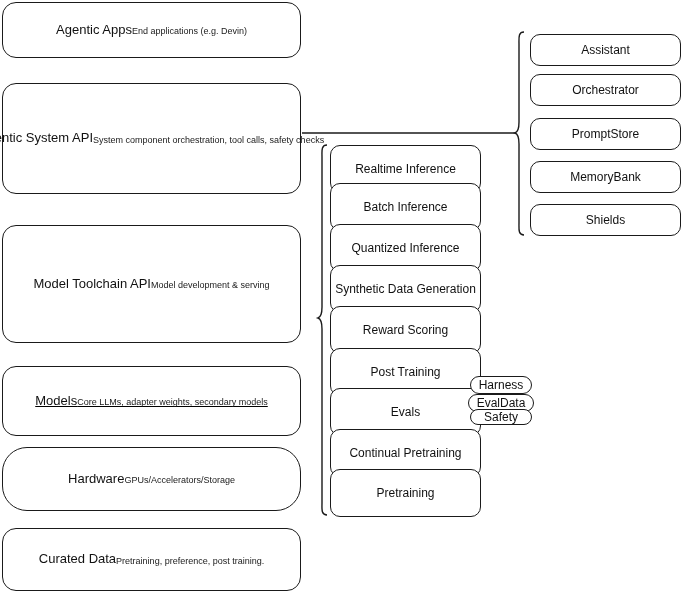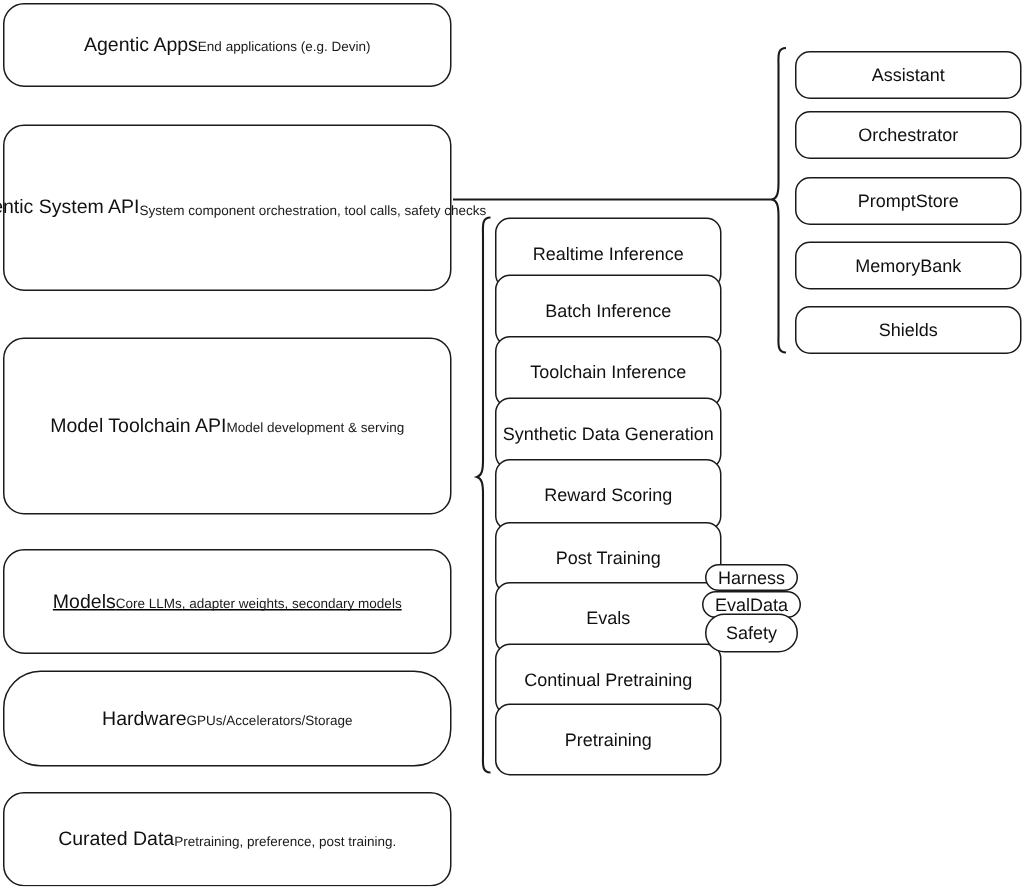--- a/index.html
+++ b/index.html
@@ -153,21 +153,21 @@
     <div class="subtitle">Pretraining, preference, post training.</div>
   </div>
 
   <div class="node svc-node" style="top:145px;">
     <div class="title">Realtime Inference</div>
   </div>
   <div class="node svc-node" style="top:183px;">
     <div class="title">Batch Inference</div>
   </div>
   <div class="node svc-node" style="top:224px;">
-    <div class="title">Toolchain Inference</div>
+    <div class="title">Quantized Inference</div>
   </div>
   <div class="node svc-node" style="top:265px;">
     <div class="title">Synthetic Data Generation</div>
   </div>
   <div class="node svc-node" style="top:306px;">
     <div class="title">Reward Scoring</div>
   </div>
   <div class="node svc-node" style="top:348px;">
     <div class="title">Post Training</div>
   </div>
@@ -176,21 +176,21 @@
   </div>
   <div class="node svc-node" style="top:429px;">
     <div class="title">Continual Pretraining</div>
   </div>
   <div class="node svc-node" style="top:469px;">
     <div class="title">Pretraining</div>
   </div>
 
   <div class="pill" style="left:470px;top:376px;width:62px;height:18px;">Harness</div>
   <div class="pill" style="left:468px;top:394px;width:66px;height:18px;">EvalData</div>
-  <div class="pill" style="left:470px;top:409px;width:62px;height:26px;">Safety</div>
+  <div class="pill" style="left:470px;top:409px;width:62px;height:16px;">Safety</div>
 
   <div class="node api-node" style="top:34px;">
     <div class="title">Assistant</div>
   </div>
   <div class="node api-node" style="top:74px;">
     <div class="title">Orchestrator</div>
   </div>
   <div class="node api-node" style="top:118px;">
     <div class="title">PromptStore</div>
   </div>

